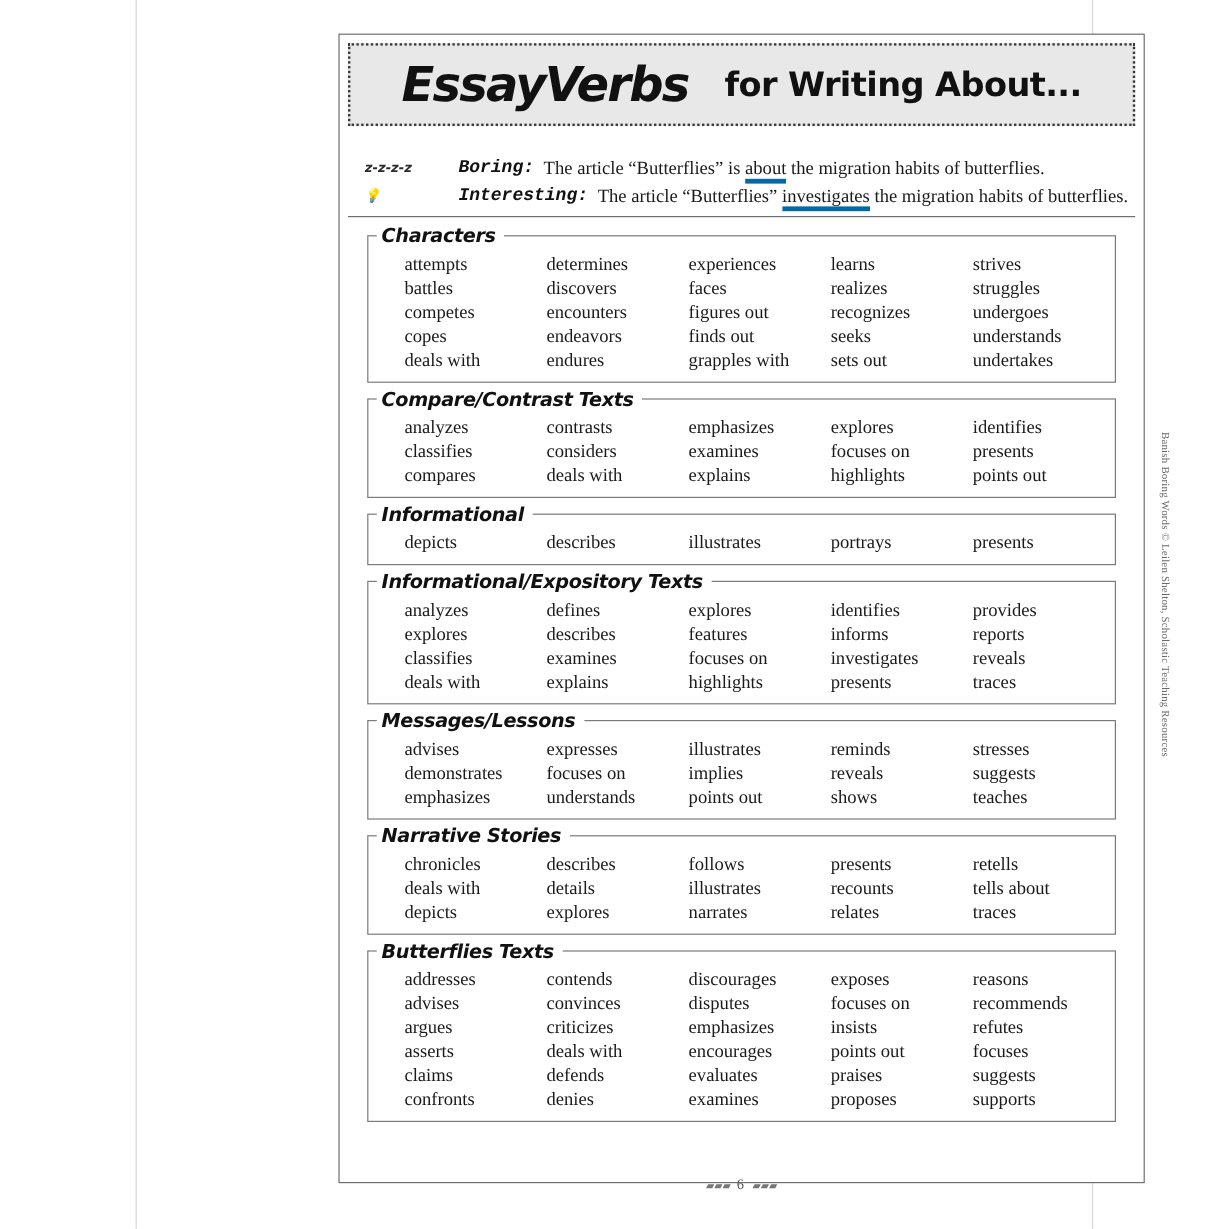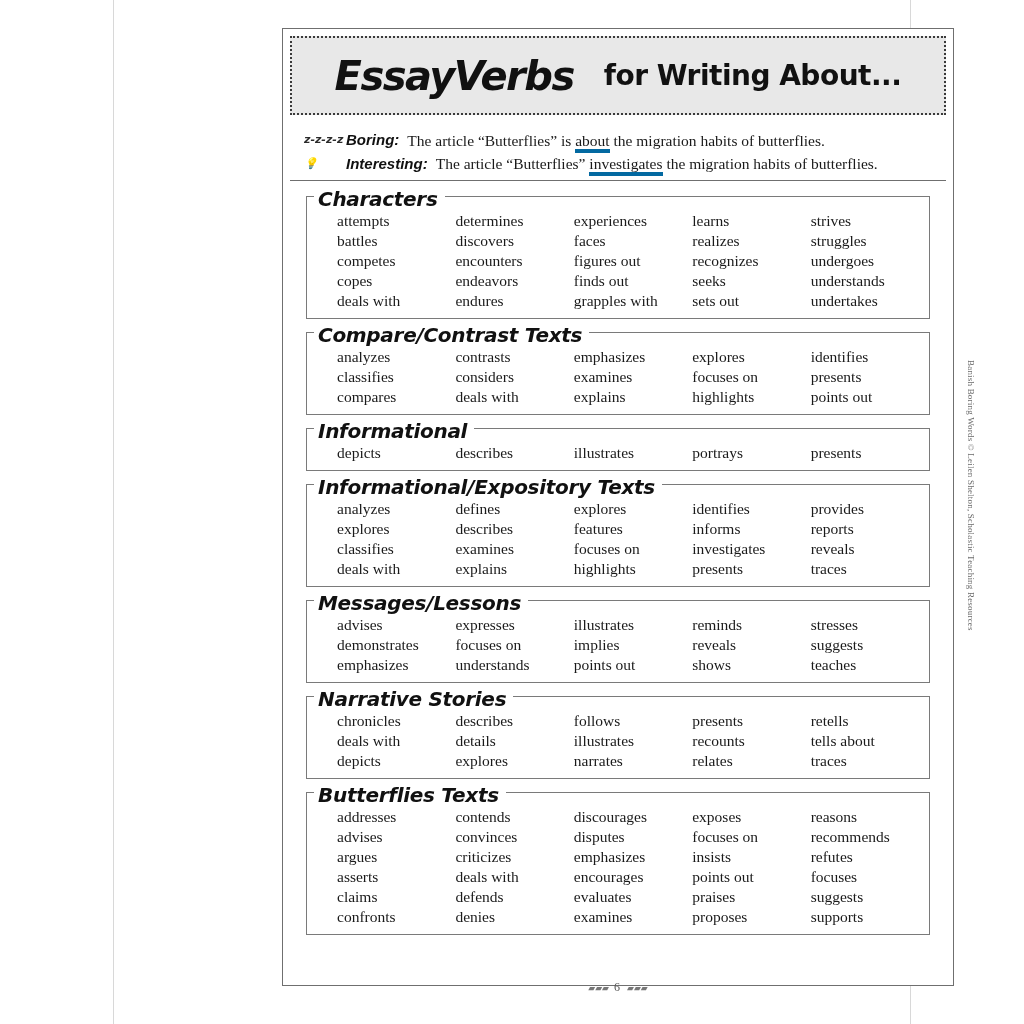--- a/index.html
+++ b/index.html
@@ -39,21 +39,21 @@
     border: 1px solid #6f6f6f;
     box-sizing: border-box;
     background: #ffffff;
   }
   
   .title-banner {
     position: absolute;
     left: 176px;
     top: 36px;
     width: 656px;
-    height: 79px;
+    height: 69px;
     background: #e8e8e8;
     border: 2px dotted #3a3a3a;
     box-sizing: border-box;
     display: flex;
     align-items: center;
     justify-content: center;
     gap: 20px;
   }
   .title-text {
     font-family: "DejaVu Sans", sans-serif;
@@ -95,26 +95,27 @@
     font-family: "DejaVu Sans", sans-serif;
     font-size: 11px;
     font-style: italic;
     font-weight: bold;
     color: #2a2a2a;
     text-align: left;
     padding-left: 10px;
     box-sizing: border-box;
   }
   .ex-label {
-    font-family: Liberation Sans, sans-serif;
+    font-family: Liberation Mono, monospace;
     font-style: italic;
     font-weight: bold;
     font-size: 15px;
     color: #111111;
     margin-right: 8px;
+    margin-left: 36px;
   }
   .ex-sentence .u {
     border-bottom: 4px solid #0369a1;
   }
   
   .sections {
     position: absolute;
     left: 192px;
     top: 196px;
     width: 624px;
@@ -125,21 +126,21 @@
   }
   .section-title {
     position: absolute;
     left: 8px;
     top: -9px;
     background: #ffffff;
     padding: 0 7px 0 4px;
     font-family: "DejaVu Sans", sans-serif;
     font-weight: bold;
     font-style: italic;
-    font-size: 20px;
+    font-size: 16px;
     color: #111111;
     letter-spacing: -0.3px;
     z-index: 2;
     white-space: nowrap;
   }
   .section-box {
     border: 1px solid #7a7a7a;
     box-sizing: border-box;
     padding: 14px 0 7px 0;
   }

